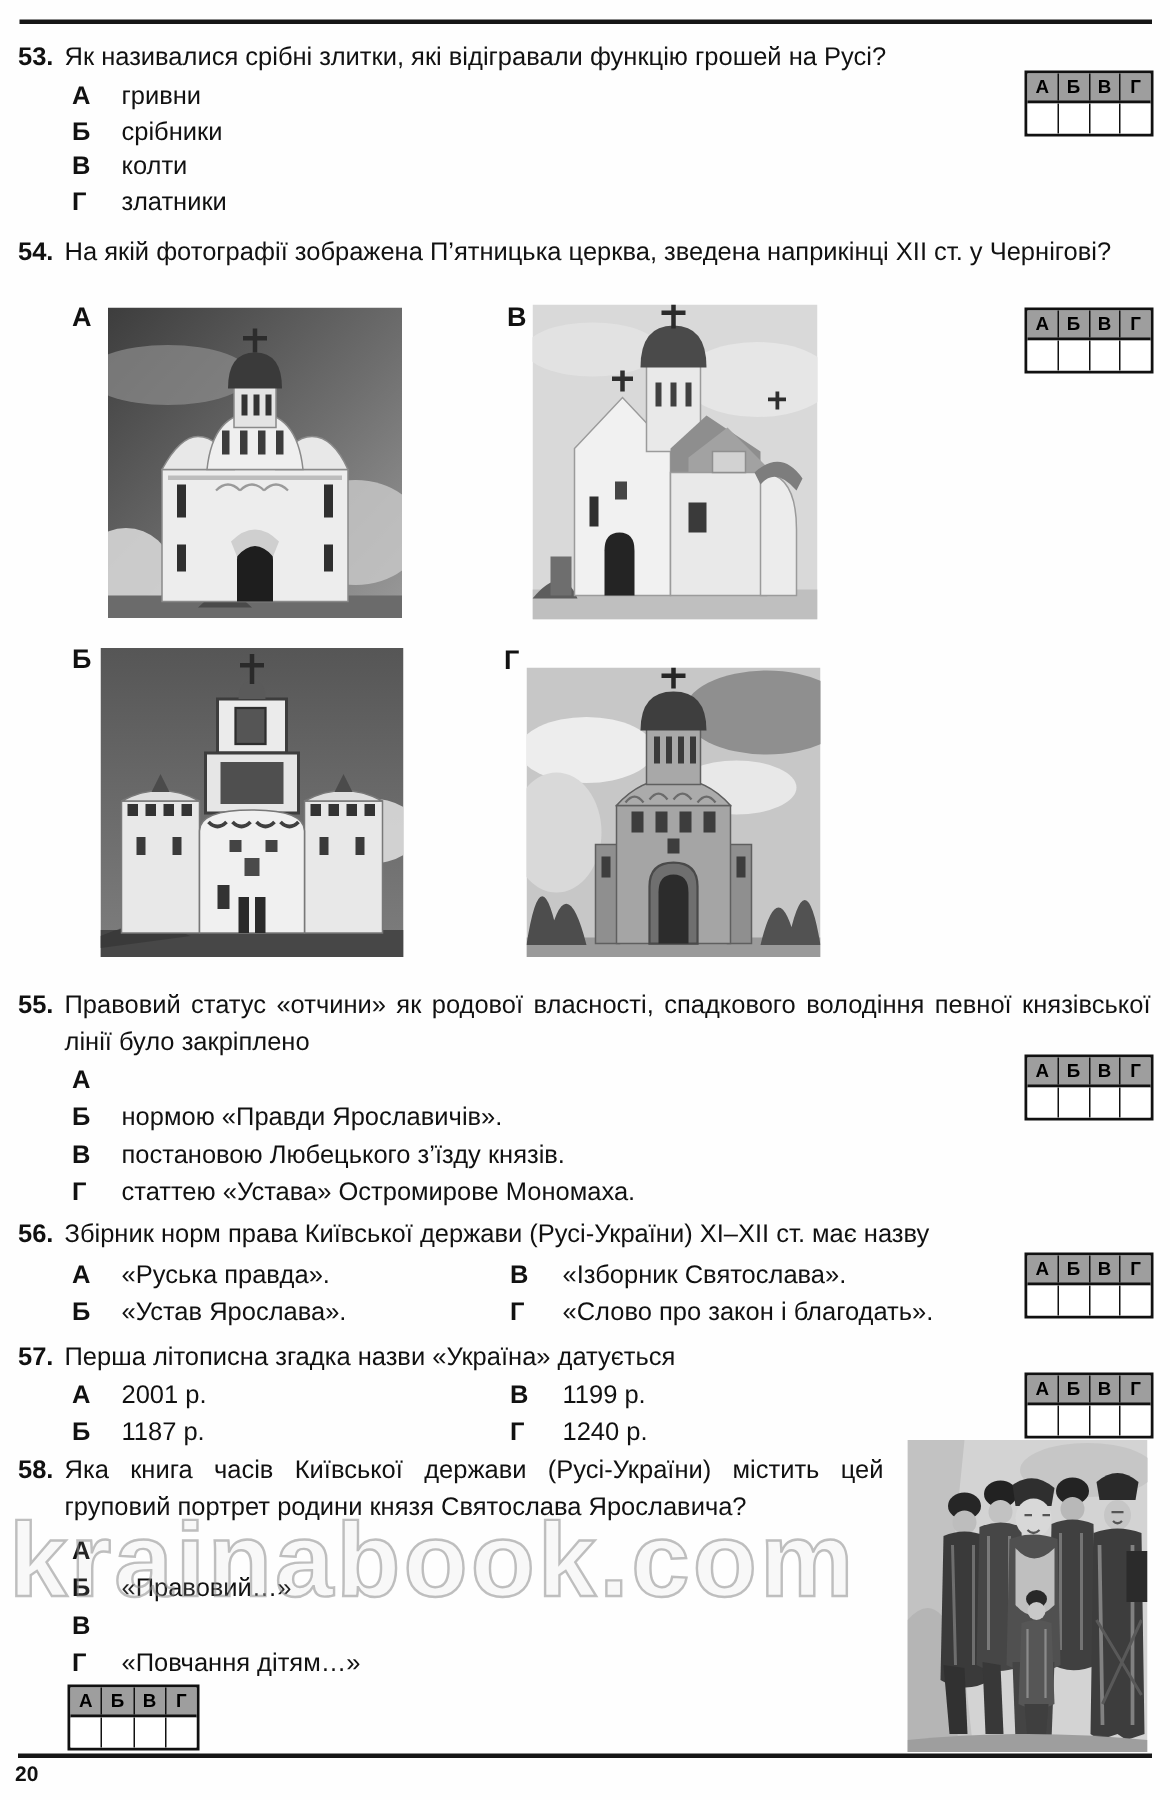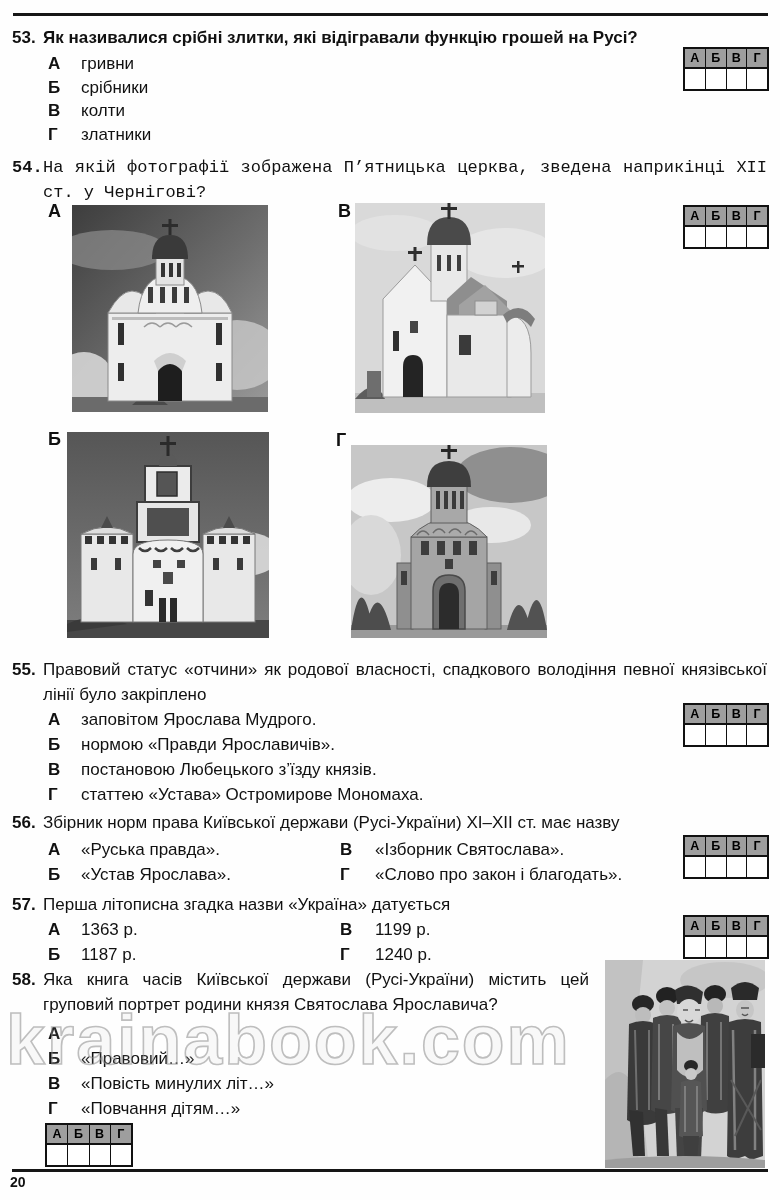--- a/index.html
+++ b/index.html
@@ -39,21 +39,21 @@
 </head>
 <body>
 
 <div id="page">
 
   <div class="rule" style="top:13px;"></div>
 
   <div class="q" style="top:25px; width:756px;">
     <div class="qline">
       <span class="qnum">53.</span>
-      <span class="qtext nojust" style="width:724px;font-weight:bold;">Як називалися срібні злитки, які відігравали функцію грошей на Русі?</span>
+      <span class="qtext nojust" style="width:724px;">Як називалися срібні злитки, які відігравали функцію грошей на Русі?</span>
     </div>
     <div class="opts">
       <div class="opt">
           <span class="ol">А</span>
           <span>гривни</span>
         </div>
       <div class="opt">
           <span class="ol">Б</span>
           <span>срібники</span>
         </div>
@@ -75,21 +75,21 @@
         <span>Г</span>
       </div>
     <div class="row">
         <span></span>
         <span></span>
         <span></span>
         <span></span>
       </div>
   </div>
 
-  <div class="q" style="top:155px; width:756px;font-family:Liberation Mono, monospace;">
+  <div class="q" style="top:155px; width:756px;">
     <div class="qline">
       <span class="qnum">54.</span>
       <span class="qtext" style="width:724px;">На якій фотографії зображена П’ятницька церква, зведена наприкінці XII ст. у Чернігові?</span>
     </div>
   </div>
   <div class="agrid" style="left:683px; top:205px;">
     <div class="hdr">
         <span>А</span>
         <span>Б</span>
         <span>В</span>
@@ -262,21 +262,20 @@
   </svg>
 
   <div class="q" style="top:657px; width:756px;">
     <div class="qline">
       <span class="qnum">55.</span>
       <span class="qtext" style="width:724px;">Правовий статус «отчини» як родової власності, спадкового володіння певної князівської лінії було закріплено</span>
     </div>
     <div class="opts" style="margin-top:0;">
       <div class="opt tall">
           <span class="ol">А</span>
-          <span>заповітом Ярослава Мудрого.</span>
         </div>
       <div class="opt tall">
           <span class="ol">Б</span>
           <span>нормою «Правди Ярославичів».</span>
         </div>
       <div class="opt tall">
           <span class="ol">В</span>
           <span>постановою Любецького з’їзду князів.</span>
         </div>
       <div class="opt tall">
@@ -340,21 +339,21 @@
   </div>
 
   <div class="q" style="top:892px; width:660px;">
     <div class="qline">
       <span class="qnum">57.</span>
       <span class="qtext nojust" style="width:629px;">Перша літописна згадка назви «Україна» датується</span>
     </div>
     <div class="optgrid" style="margin-top:0;">
       <div class="opt">
           <span class="ol">А</span>
-          <span>1363 р.</span>
+          <span>2001 р.</span>
         </div>
       <div class="opt cell2">
           <span class="ol">В</span>
           <span>1199 р.</span>
         </div>
       <div class="opt">
           <span class="ol">Б</span>
           <span>1187 р.</span>
         </div>
       <div class="opt cell2">
@@ -386,21 +385,20 @@
     <div class="opts" style="margin-top:4px;">
       <div class="opt tall">
           <span class="ol">А</span>
         </div>
       <div class="opt tall">
           <span class="ol">Б</span>
           <span>«Правовий…»</span>
         </div>
       <div class="opt tall">
           <span class="ol">В</span>
-          <span>«Повість минулих літ…»</span>
         </div>
       <div class="opt tall">
           <span class="ol">Г</span>
           <span>«Повчання дітям…»</span>
         </div>
     </div>
   </div>
   <div class="agrid" style="left:45px; top:1123px; width:88px;">
     <div class="hdr">
         <span>А</span>

